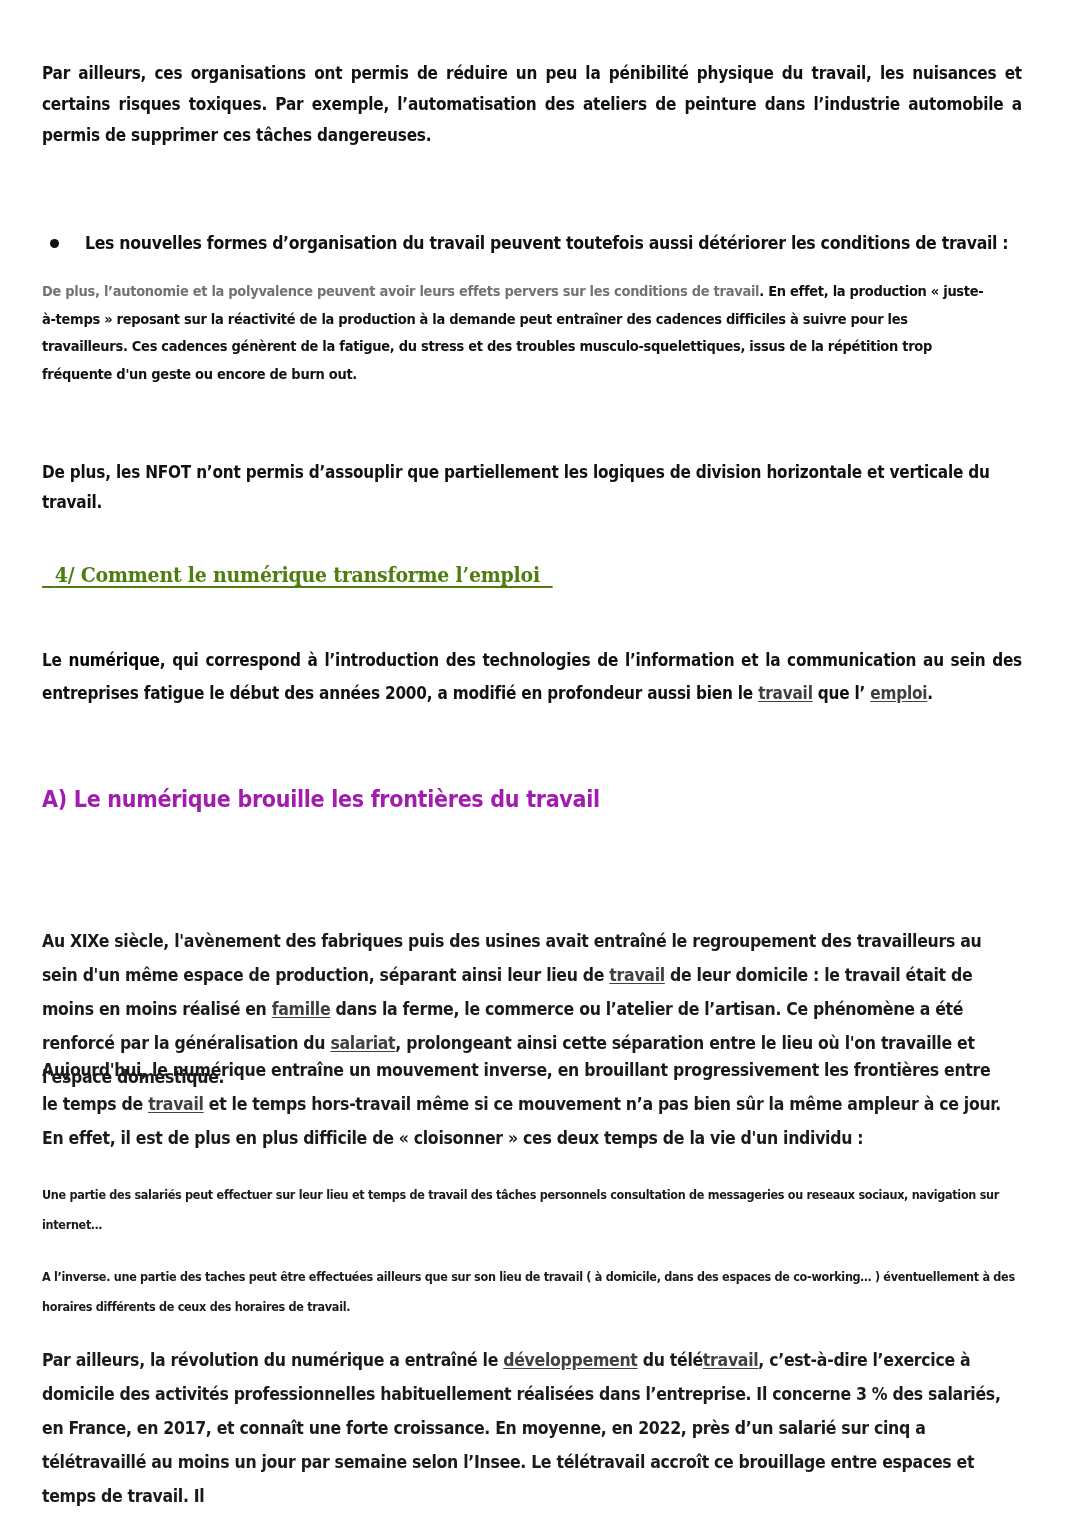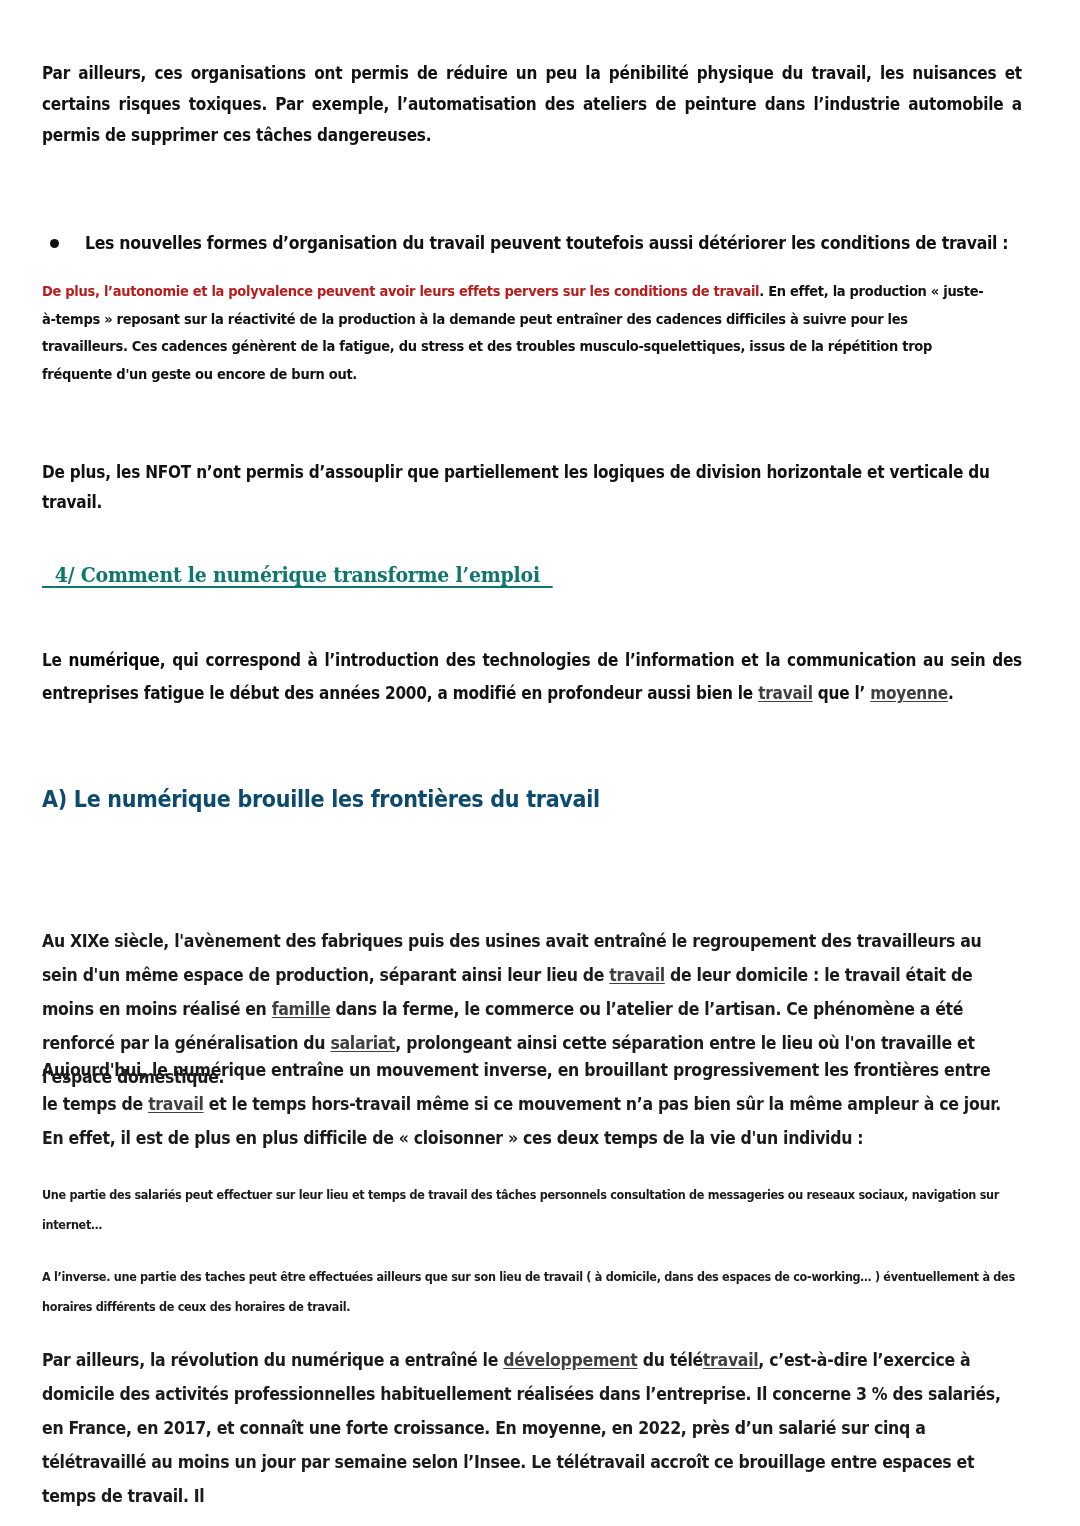--- a/index.html
+++ b/index.html
@@ -55,44 +55,44 @@
     .bullet-dot {
       display: inline-block;
       width: 9px;
       height: 9px;
       border-radius: 50%;
       background: #111;
       margin-left: 8px;
       margin-right: 26px;
       flex: none;
     }
-    .red-text { color: #b91c1c; }
+    .red-text { color: #737373; }
     .violet-text { color: #000000; }
     .link {
       color: #404040;
       text-decoration: underline;
       text-underline-offset: 2px;
     }
     .under {
       text-underline-offset: 2px;
     }
     .h-section {
       font-family: "DejaVu Serif", "Liberation Serif", serif;
       font-weight: bold;
       font-size: 21px;
-      color: #0f766e;
+      color: #4d7c0f;
       text-decoration: underline;
       text-underline-offset: 4px;
       text-decoration-thickness: 2px;
       letter-spacing: -0.2px;
       white-space: pre;
     }
     .h-sub {
       font-size: 23px;
-      color: #0c4a6e;
+      color: #a21caf;
       letter-spacing: -0.3px;
     }
   </style>
 </head>
 <body>
 
 <div class="block p-main" style="top:58px;">
   <span>Par ailleurs, ces organisations ont permis de réduire un peu la pénibilité physique du travail, les nuisances et certains risques toxiques. Par exemple, l’automatisation des ateliers de peinture dans l’industrie automobile a permis de supprimer ces tâches dangereuses.</span>
 </div>
 
@@ -107,21 +107,21 @@
 
 <div class="block p-main" style="top:457px; width:960px; text-align:left; line-height:30px;">
   <span>De plus, les NFOT n’ont permis d’assouplir que partiellement les logiques de division horizontale et verticale du travail.</span>
 </div>
 
 <div class="block h-section" style="top:537px;">
   <span>4/ Comment le numérique transforme l’emploi  </span>
 </div>
 
 <div class="block p-main" style="top:644px; line-height:33px;">
-  <span> Le </span><span class="violet-text">numérique</span><span>, qui correspond à l’introduction des technologies de l’information et la communication au sein des entreprises fatigue le début des années 2000, a modifié en profondeur aussi bien le </span><a class="link" href="#">travail</a><span> que l’ </span><a class="link" href="#">moyenne</a><span>.</span>
+  <span> Le </span><span class="violet-text">numérique</span><span>, qui correspond à l’introduction des technologies de l’information et la communication au sein des entreprises fatigue le début des années 2000, a modifié en profondeur aussi bien le </span><a class="link" href="#">travail</a><span> que l’ </span><a class="link" href="#">emploi</a><span>.</span>
 </div>
 
 <div class="block h-sub" style="top:786px;">
   <span>A)  Le numérique brouille les frontières du travail</span>
 </div>
 
 <div class="block p-large" style="top:896px; width:975px;margin-top:28px;">
   <span>Au XIXe siècle, l'avènement des fabriques puis des usines avait entraîné le regroupement des travailleurs au sein d'un même espace de production, séparant ainsi leur lieu de </span><a class="link" href="#">travail</a><span> de leur domicile : le travail était de moins en moins réalisé en </span><a class="link" href="#">famille</a><span> dans la ferme, le commerce ou l’atelier de l’artisan. Ce phénomène a été renforcé par la généralisation du </span><a class="link" href="#">salariat</a><span>, prolongeant ainsi cette séparation entre le lieu où l'on travaille et l'espace domestique.</span>
 </div>
 

